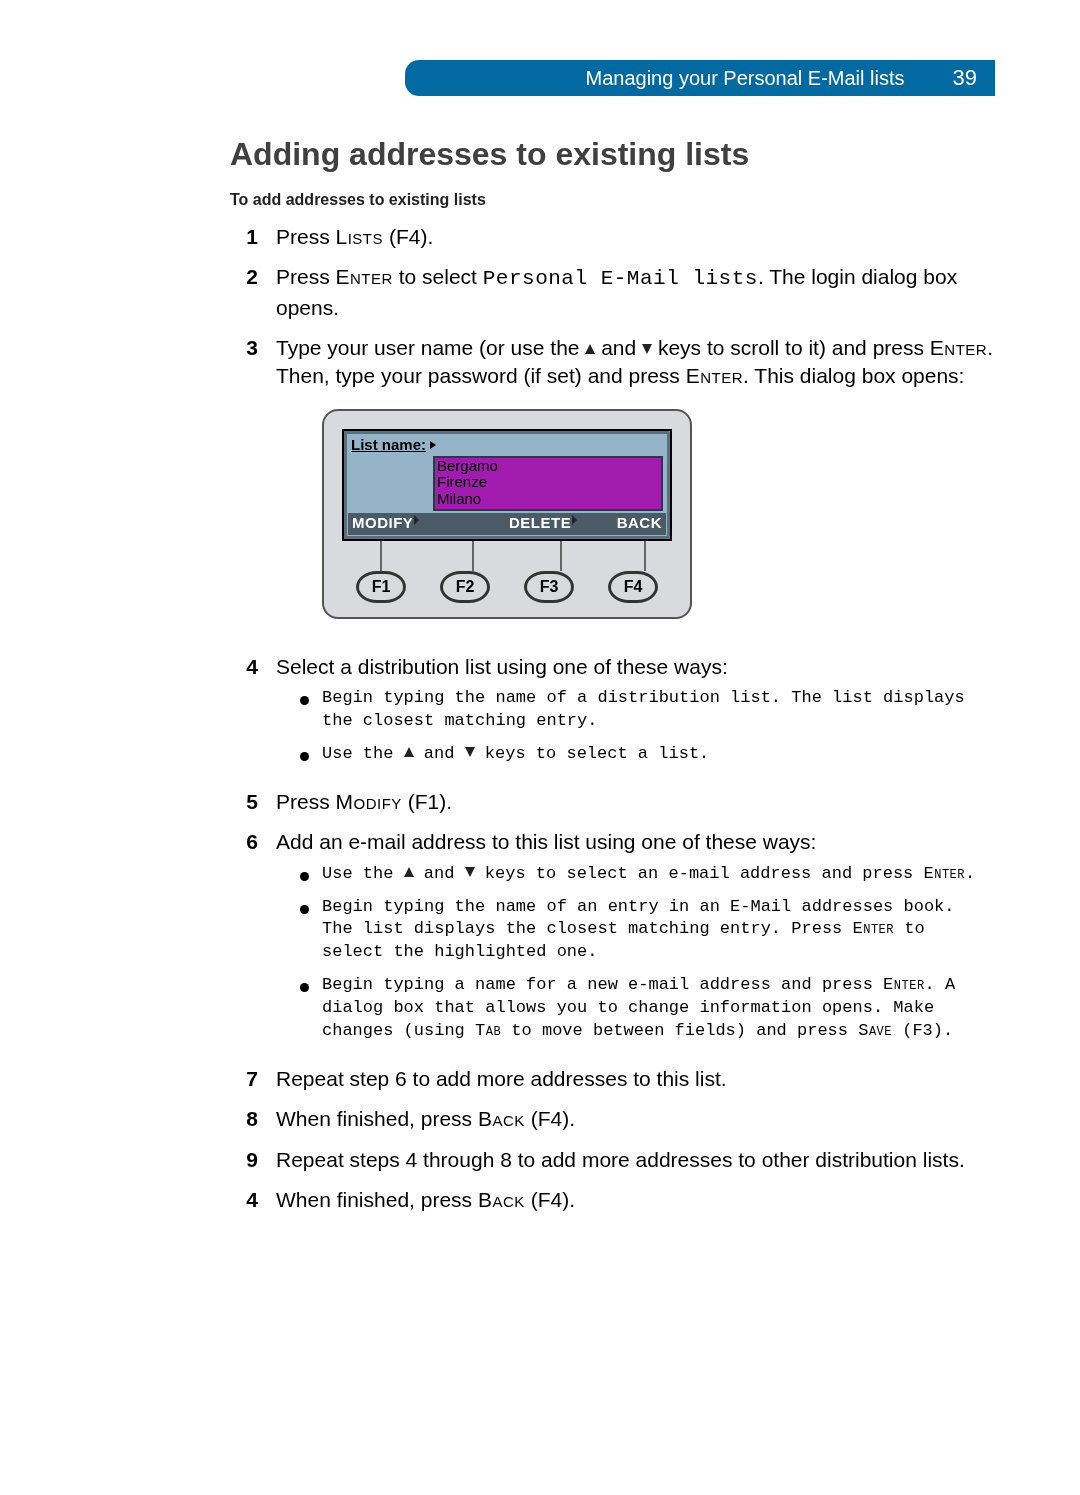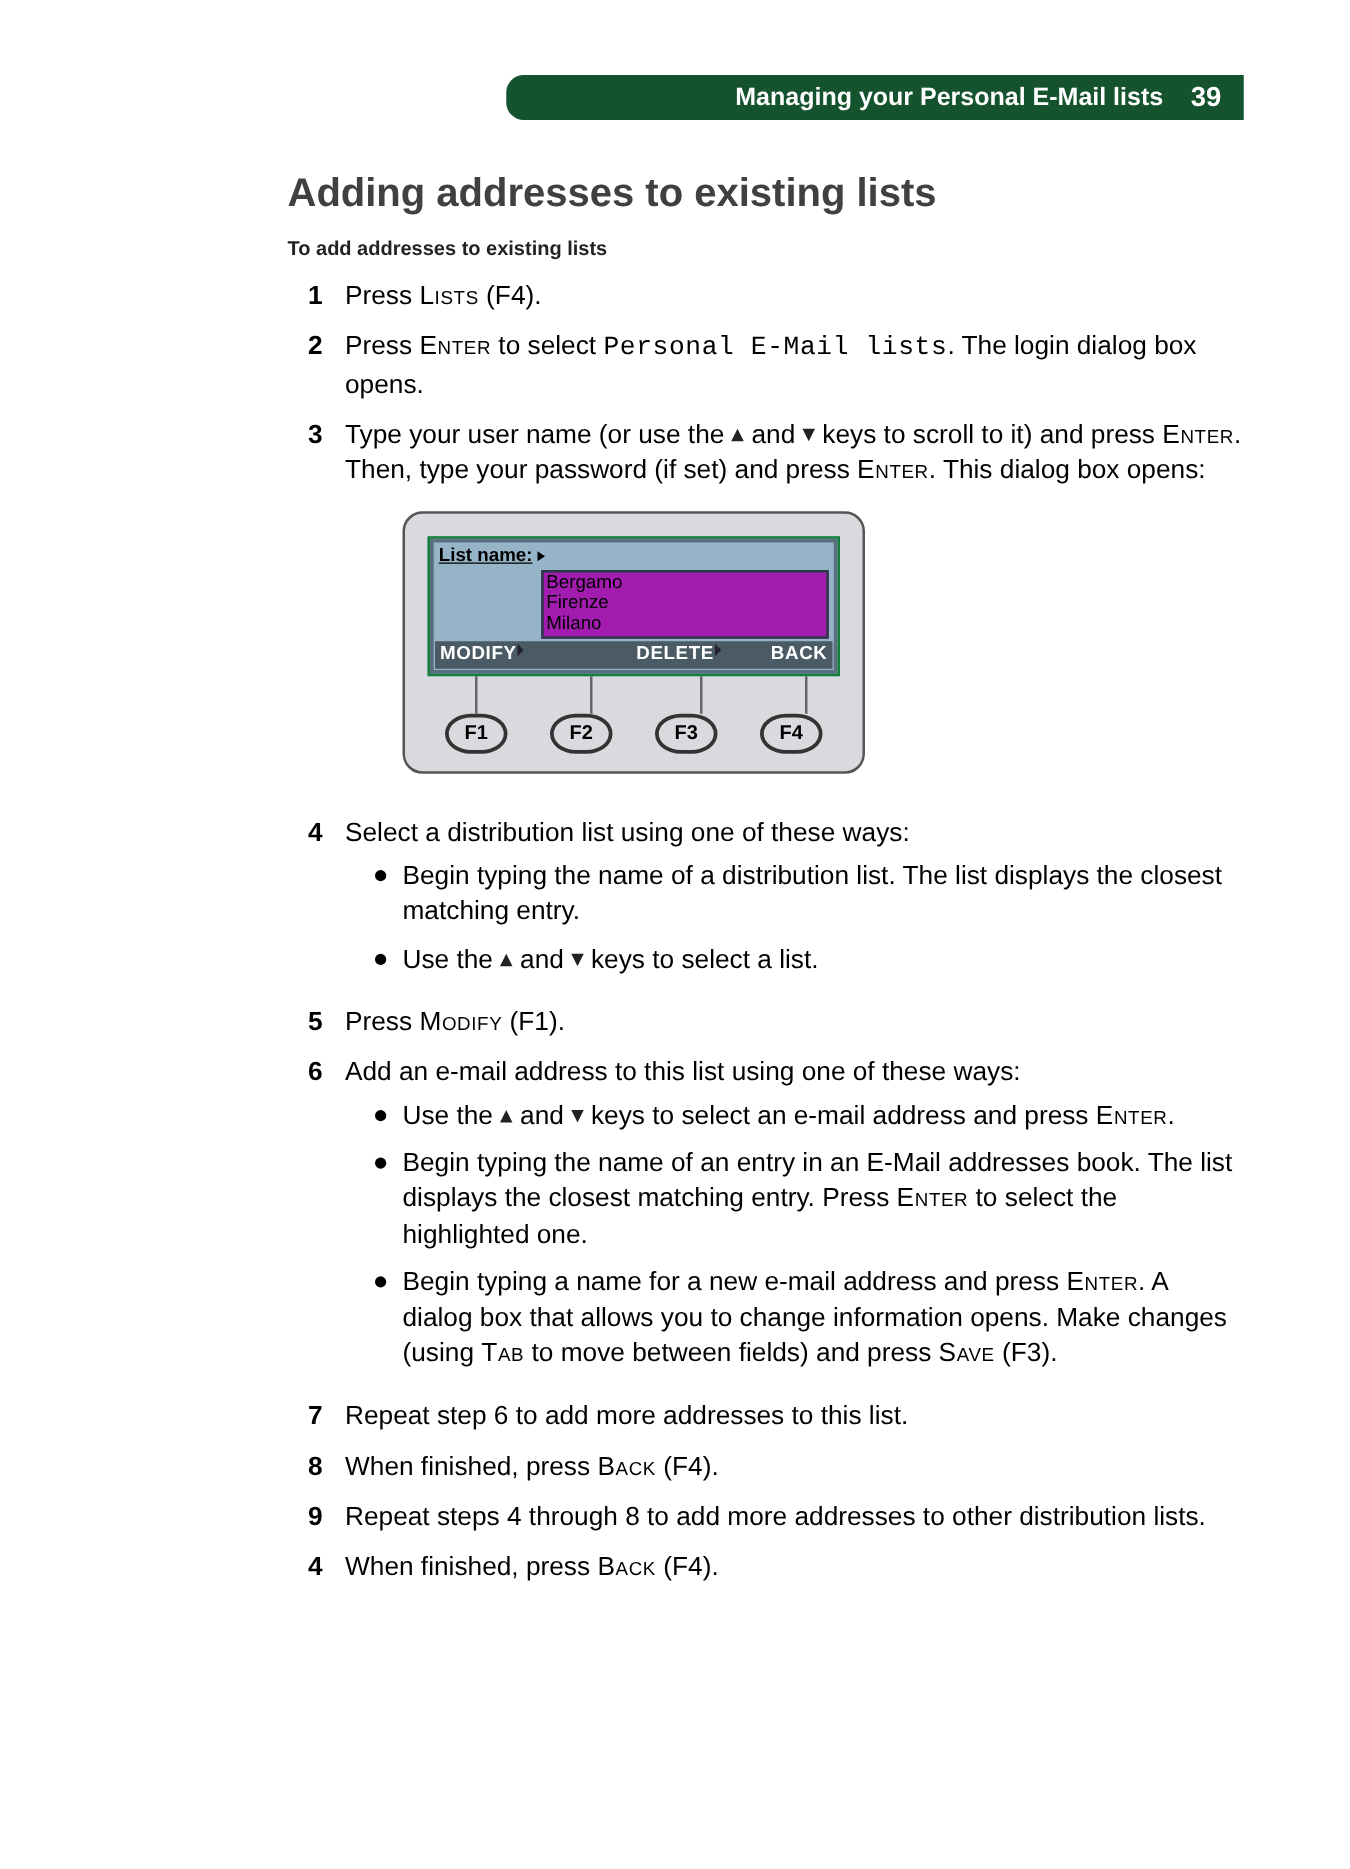--- a/index.html
+++ b/index.html
@@ -9,31 +9,31 @@
     font-family: Arial, Helvetica, sans-serif;
     color: #000;
     width: 1080px;
   }
   .page {
     padding: 60px 85px 80px 85px;
     box-sizing: border-box;
     width: 1080px;
   }
   .header-bar {
-    background: #14532d;
+    background: #0369a1;
     color: #fff;
     border-radius: 14px 0 0 14px;
     font-family: "Trebuchet MS", "Lucida Grande", sans-serif;
-    font-weight: bold;
+    font-weight: normal;
     font-size: 20px;
     padding: 5px 18px 5px 30px;
     display: flex;
     justify-content: flex-end;
     align-items: center;
-    gap: 22px;
+    gap: 48px;
     margin-left: 320px;
     margin-bottom: 40px;
   }
   .header-bar .page-num { font-size: 22px; }
   .content { margin-left: 145px; }
   h1 {
     font-family: "Trebuchet MS", "Lucida Grande", sans-serif;
     font-weight: bold;
     font-size: 32px;
     margin: 0 0 18px 0;
@@ -65,22 +65,23 @@
     border-right: 5px solid transparent;
     vertical-align: 1px;
   }
   .arrow-up { border-bottom: 10px solid #222; }
   .arrow-down { border-top: 10px solid #222; }
   ul.sub { list-style: none; margin: 6px 0 6px 0; padding: 0 0 0 24px; }
   ul.sub li {
     position: relative;
     margin: 0 0 10px 0;
     padding-left: 22px;
-    font-size: 21px;
+    font-size: 17px;
     line-height: 1.35;
+    font-family: Liberation Mono, monospace;
   }
   ul.sub li::before {
     content: "";
     position: absolute;
     left: 0;
     top: 9px;
     width: 9px; height: 9px;
     background: #000;
     border-radius: 50%;
   }
@@ -90,21 +91,21 @@
     width: 370px;
     margin: 18px 0 22px 46px;
     border: 2px solid #555;
     border-radius: 16px;
     background: #d8dadd;
     padding: 18px 18px 14px 18px;
     box-sizing: border-box;
   }
   .screen {
     background: #96b4c7;
-    border: 2px solid #15803d;
+    border: 2px solid #000000;
     box-shadow: inset 0 0 0 3px #5a7080;
     padding: 3px;
   }
   .screen-inner { position: relative; }
   .label-row {
     font-family: Arial, sans-serif;
     font-weight: bold;
     font-size: 15px;
     color: #000;
     padding: 1px 4px 0 4px;

